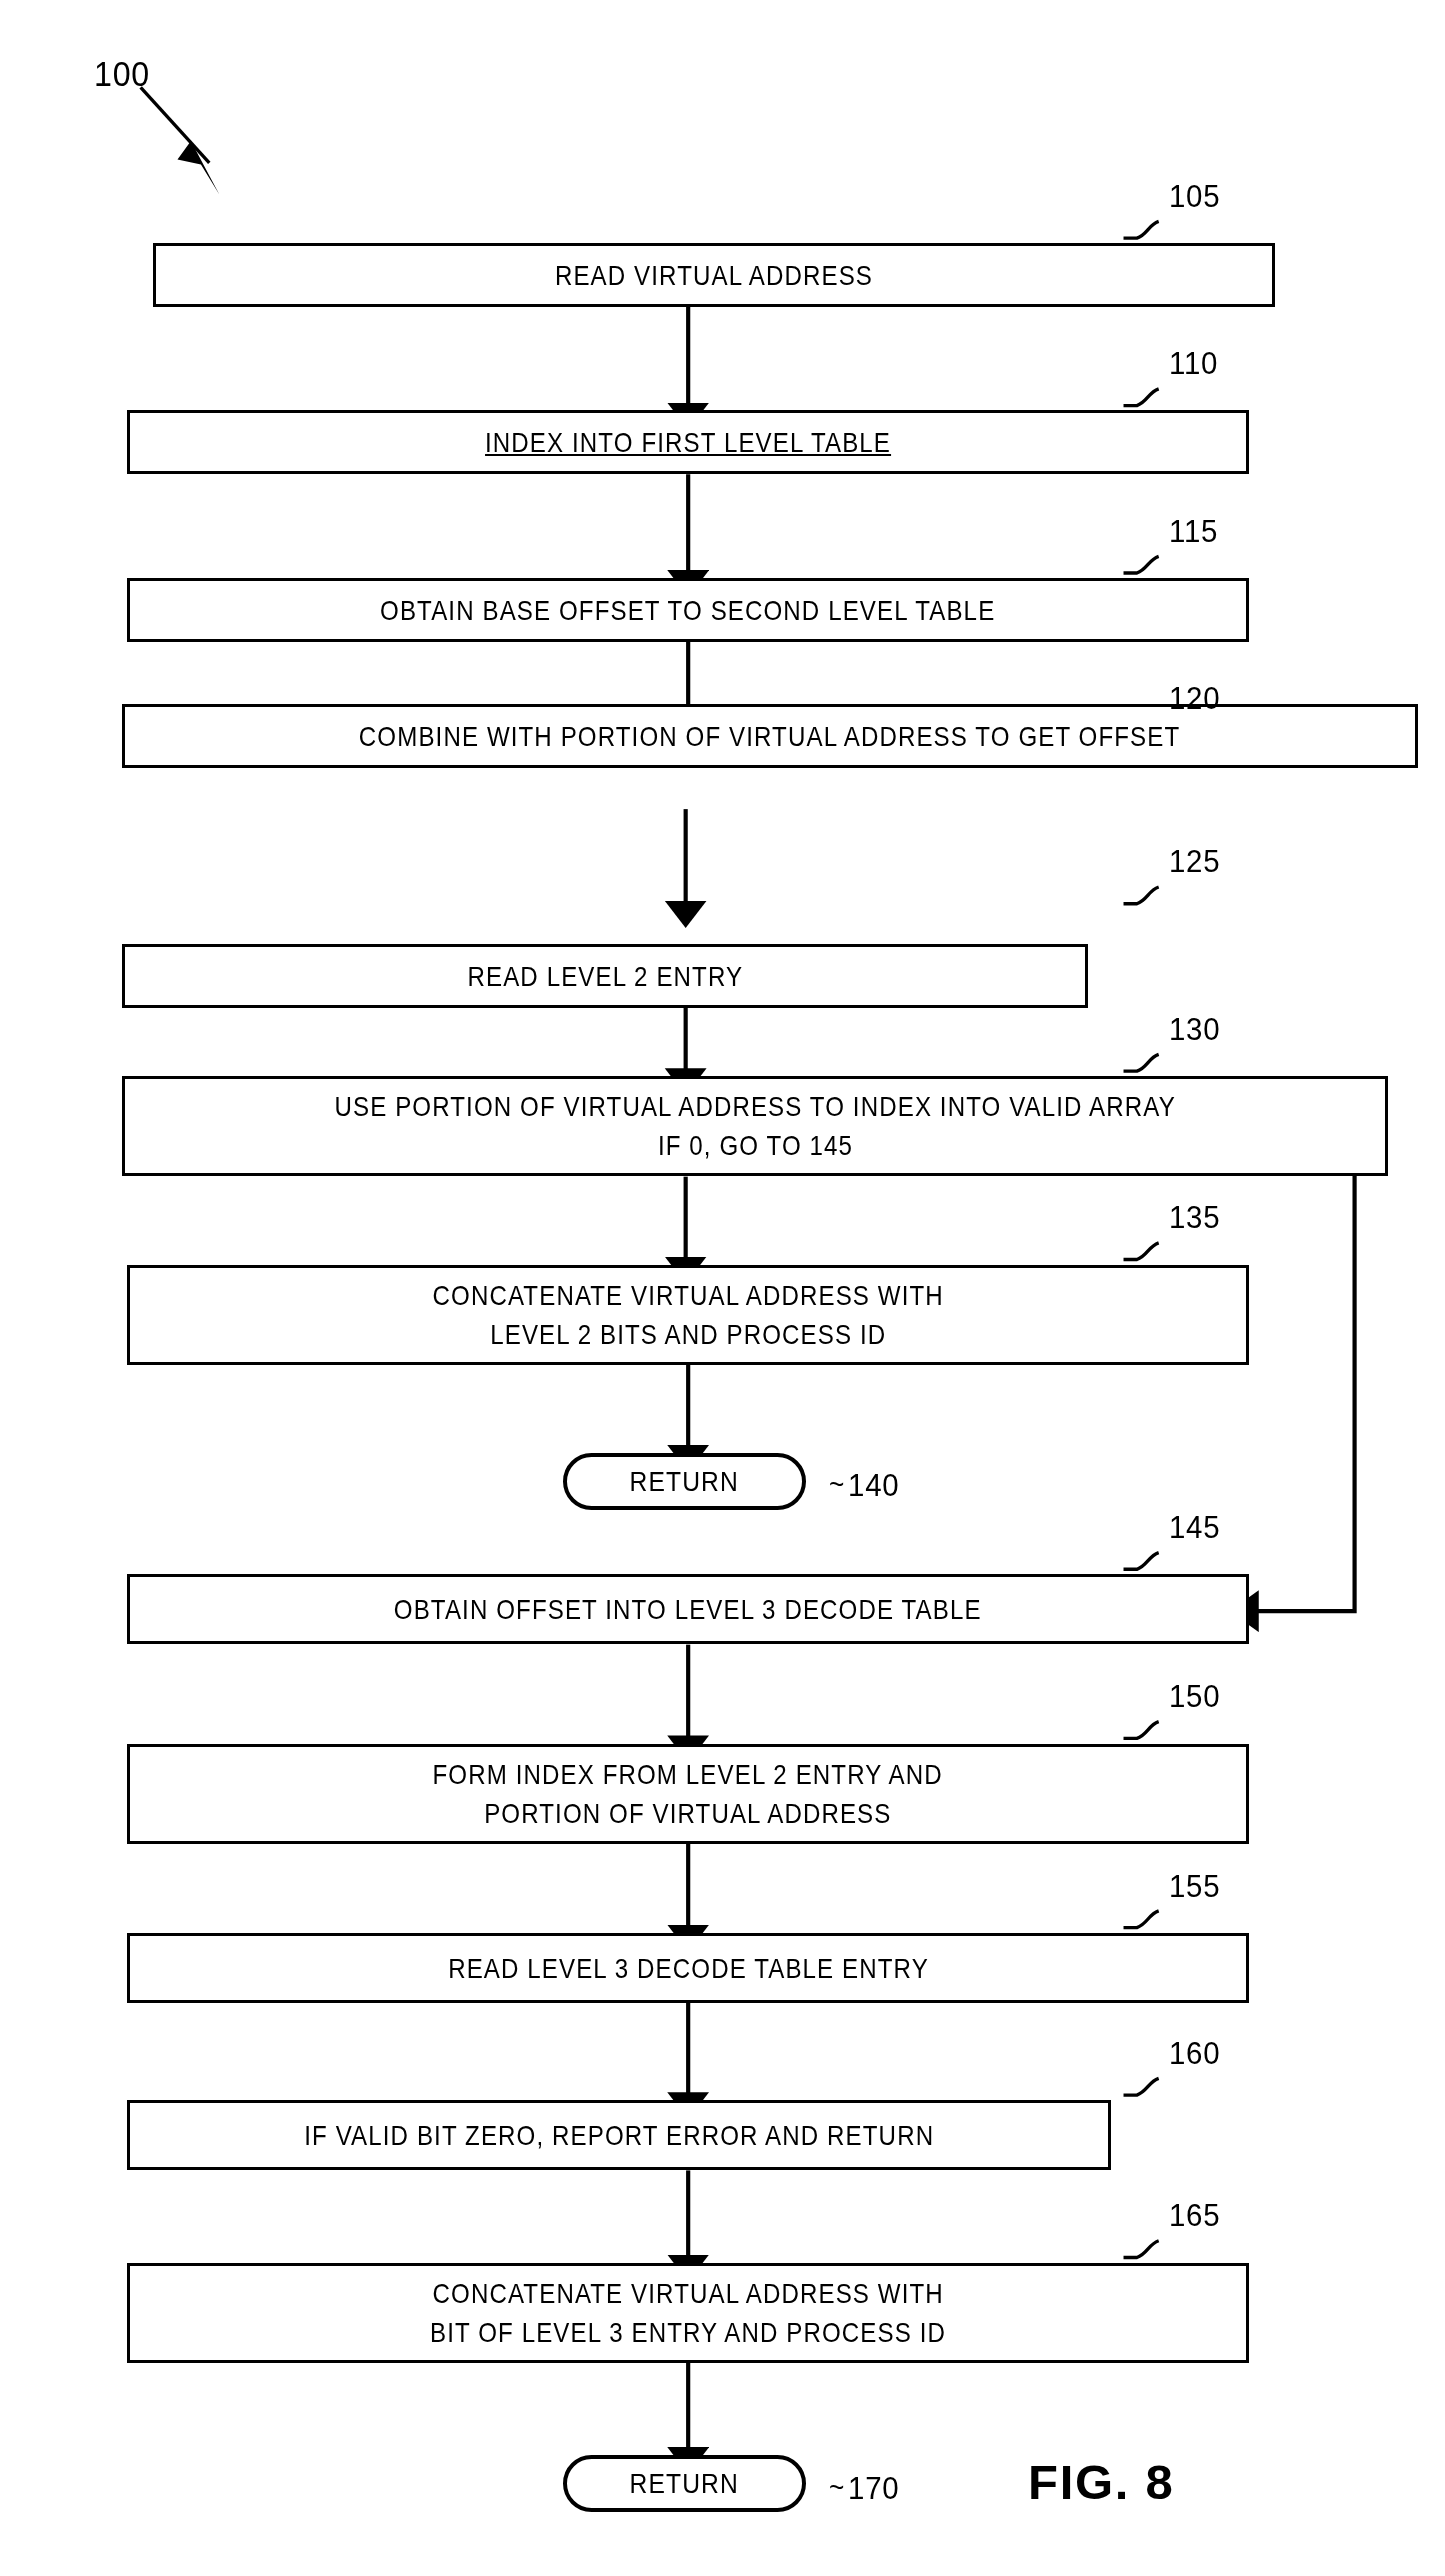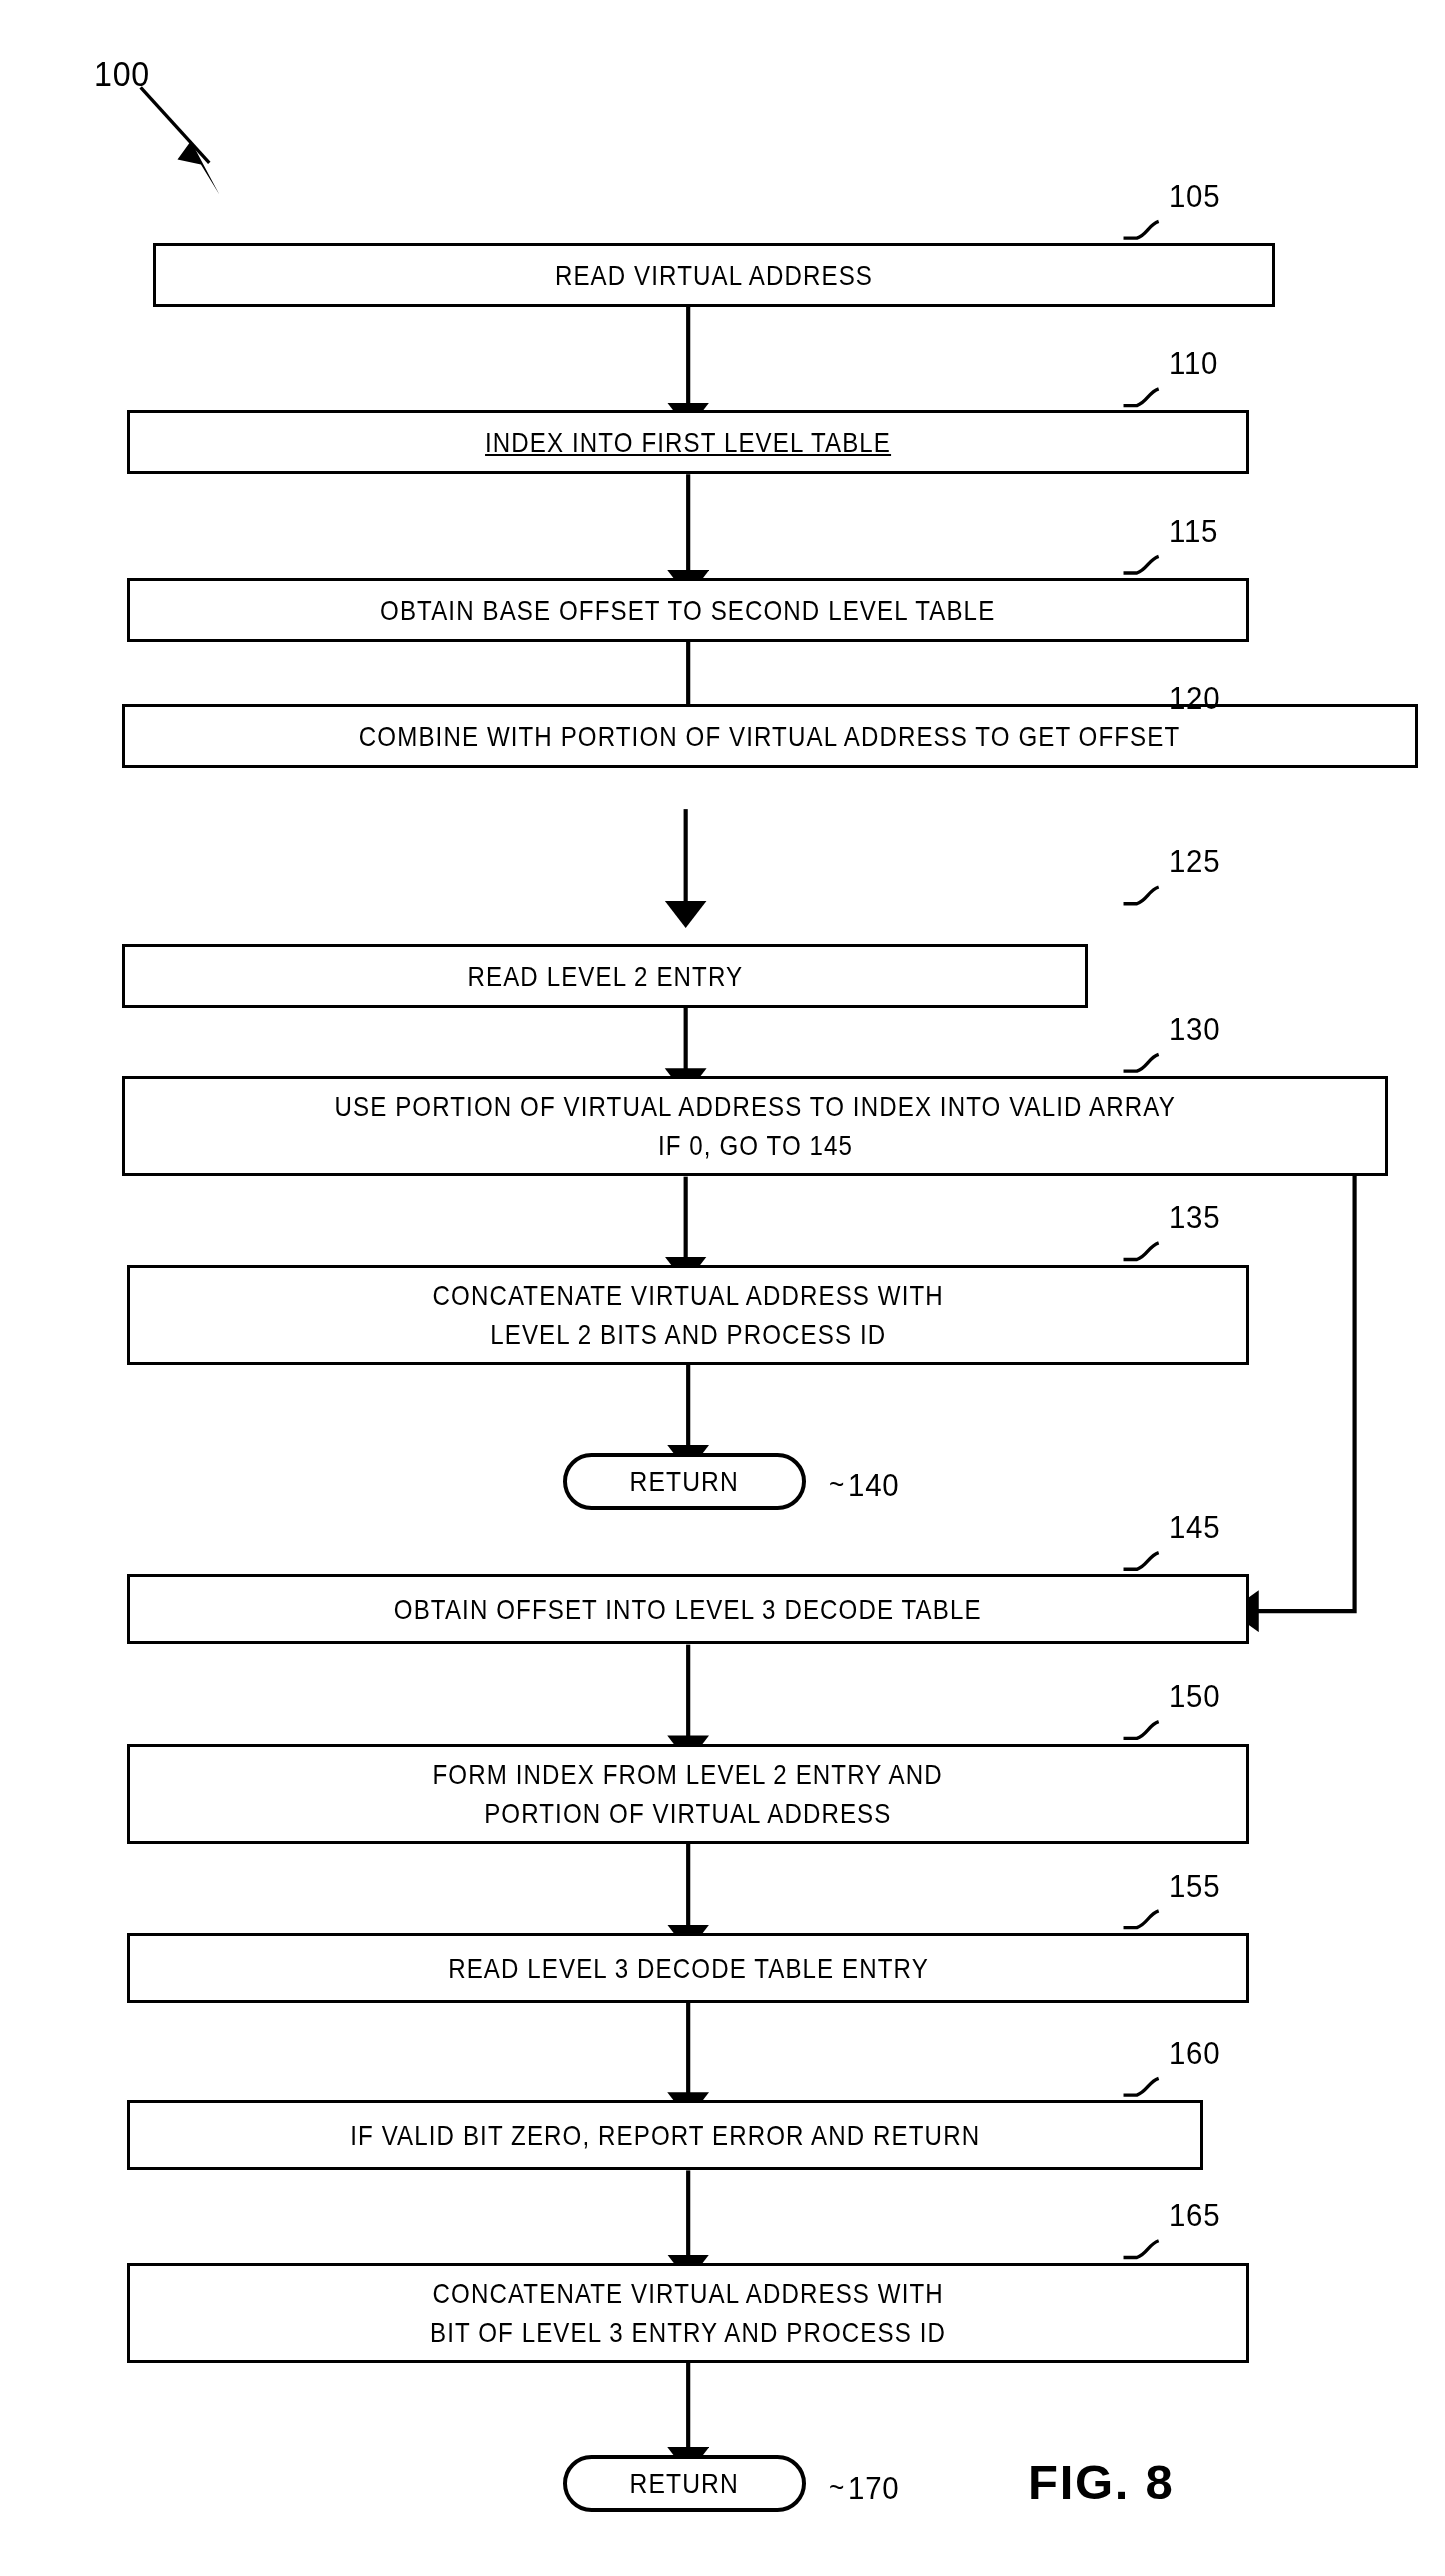--- a/index.html
+++ b/index.html
@@ -195,21 +195,21 @@
       <div class="node" style="left: 127px; top: 1574px; width: 1122px; height: 70px;">
         <div class="line">OBTAIN OFFSET INTO LEVEL 3 DECODE TABLE</div>
       </div>
       <div class="node" style="left: 127px; top: 1744px; width: 1122px; height: 100px;">
         <div class="line">FORM INDEX FROM LEVEL 2 ENTRY AND</div>
         <div class="line">PORTION OF VIRTUAL ADDRESS</div>
       </div>
       <div class="node" style="left: 127px; top: 1933px; width: 1122px; height: 70px;">
         <div class="line">READ LEVEL 3 DECODE TABLE ENTRY</div>
       </div>
-      <div class="node" style="left: 127px; top: 2100px; width: 1076px; height: 70px;">
+      <div class="node" style="left: 127px; top: 2100px; width: 984px; height: 70px;">
         <div class="line">IF VALID BIT ZERO, REPORT ERROR AND RETURN</div>
       </div>
       <div class="node" style="left: 127px; top: 2263px; width: 1122px; height: 100px;">
         <div class="line">CONCATENATE VIRTUAL ADDRESS WITH</div>
         <div class="line">BIT OF LEVEL 3 ENTRY AND PROCESS ID</div>
       </div>
       <div class="terminal" style="left: 563px; top: 2455px; width: 243px; height: 57px;">
         <div class="line">RETURN</div>
       </div>
     </div>

